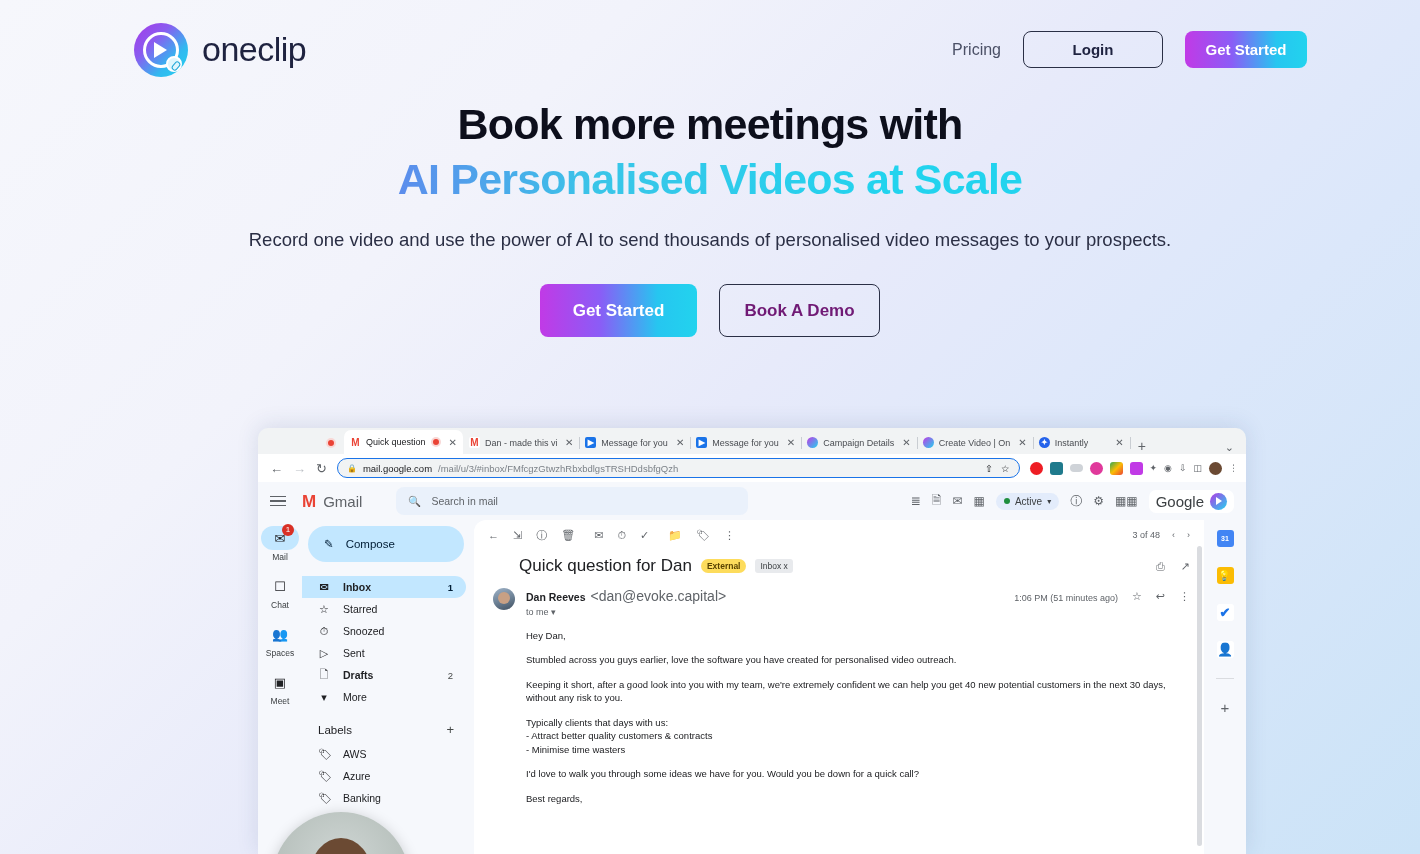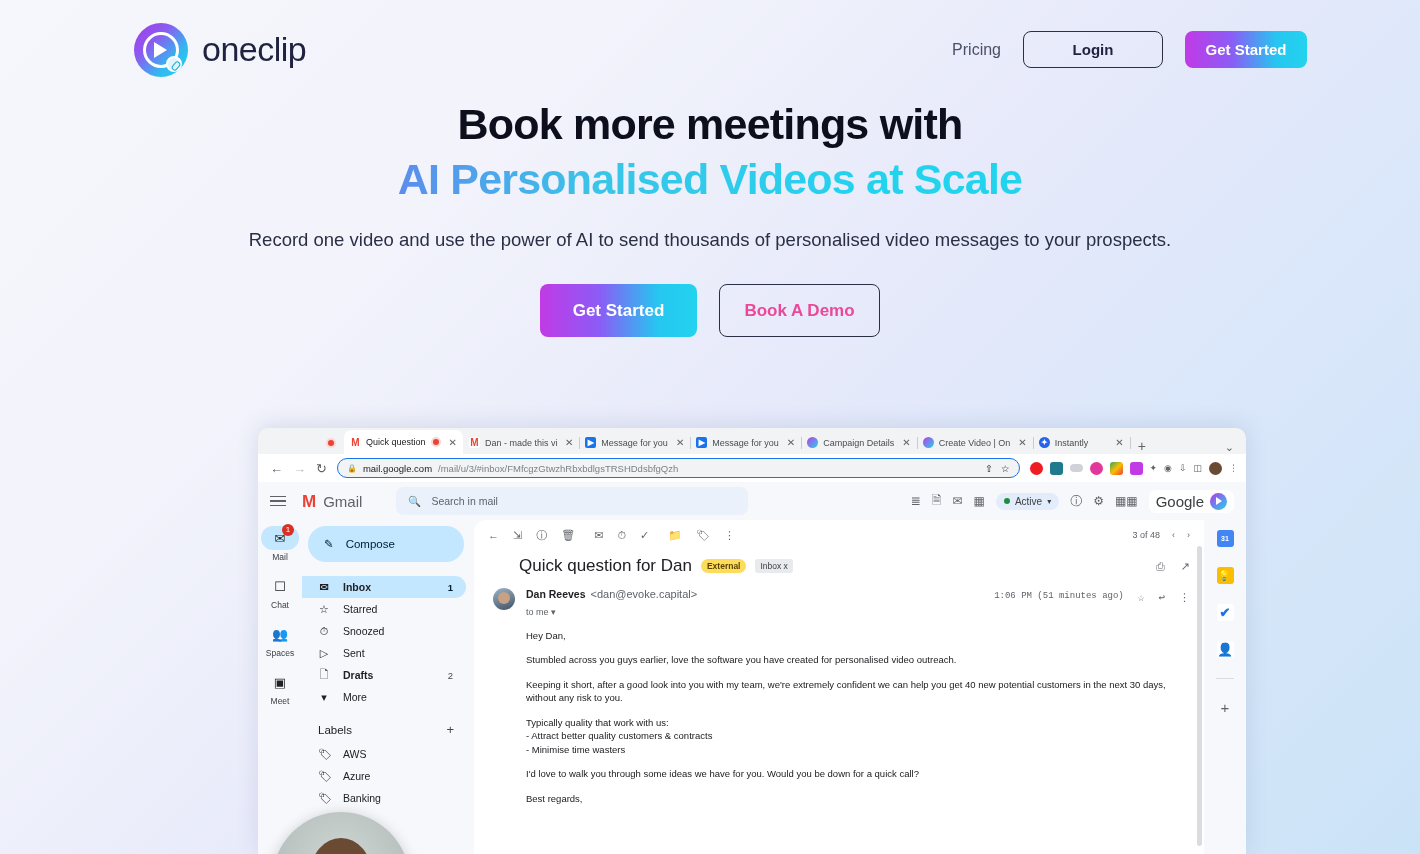--- a/index.html
+++ b/index.html
@@ -39,21 +39,21 @@
   .hero { text-align: center; }
   .h1 { font-size: 43px; font-weight: bold; color: #0d0f1c; letter-spacing: -0.8px; line-height: 1.28; }
   .h1-grad { font-size: 43px; font-weight: bold; letter-spacing: -0.8px; line-height: 1.28;
     background: linear-gradient(90deg, #a020d8 0%, #7b5cf0 16%, #39c5e8 42%, #22d3ee 62%, #22d3ee 100%);
     -webkit-background-clip: text; background-clip: text; color: transparent; }
   .sub { margin-top: 22px; font-size: 18.5px; color: #2b2f45; font-weight: 300; }
   .ctas { margin-top: 33px; display: flex; justify-content: center; gap: 22px; }
   .btn-started-hero { width: 157px; height: 53px; font-size: 17px;
     display: flex; align-items: center; justify-content: center; }
   .btn-demo { width: 161px; height: 53px; border: 1px solid #2a2f45; border-radius: 8px;
-    background: transparent; font-size: 17px; font-weight: bold; color: #ec4899;
+    background: transparent; font-size: 17px; font-weight: bold; color: #701a75;
     display: flex; align-items: center; justify-content: center; cursor: pointer; }
 
   
   .browser { position: absolute; left: 258px; top: 428px; width: 988px; height: 426px;
     background: #f1f3f4; border-radius: 10px 10px 0 0; overflow: hidden;
     box-shadow: 0 -2px 22px rgba(40,60,110,.13); }
   .tabstrip { height: 26px; display: flex; align-items: flex-end; padding-left: 68px; gap: 0; }
   .tab { height: 23px; display: flex; align-items: center; gap: 5px; padding: 0 6px;
     font-size: 9px; color: #4a4d52; white-space: nowrap; cursor: pointer; position: relative; }
   .tab.active { background: #fff; border-radius: 7px 7px 0 0; height: 24px; color: #202124; }
@@ -140,22 +140,22 @@
   .chip-inbox { background: #e8eaed; color: #3c4043; font-size: 8.5px; border-radius: 3px; padding: 2px 5px; }
   .subj-right { margin-left: auto; display: flex; gap: 16px; }
   .msg { display: flex; gap: 11px; padding: 12px 14px 0 19px; }
   .avatar { width: 22px; height: 22px; border-radius: 50%; flex: none; overflow: hidden;
     background: linear-gradient(160deg, #9fb3c8 0%, #6b7f93 55%, #3f4f60 100%); position: relative; }
   .avatar:after { content: ""; position: absolute; left: 5px; top: 4px; width: 12px; height: 12px;
     border-radius: 50%; background: #c8a084; }
   .msg-main { flex: 1; }
   .from-line { display: flex; align-items: baseline; gap: 5px; }
   .from-name { font-size: 10.5px; font-weight: bold; color: #202124; }
-  .from-mail { font-size: 11px; color: #5f6368; }
-  .meta-right { margin-left: auto; display: flex; align-items: flex-start; gap: 14px; font-family: Liberation Mono, monospace; }
+  .from-mail { font-size: 14px; color: #5f6368; }
+  .meta-right { margin-left: auto; display: flex; align-items: flex-end; gap: 14px; }
   .meta-time { font-size: 9px; color: #5f6368; }
   .to-me { font-size: 9px; color: #5f6368; margin-top: 3px; }
   .body-txt { margin-top: 12px; font-size: 9.5px; color: #202124; line-height: 1.42; }
   .body-txt p { margin-bottom: 11px; }
   .scrollbar { position: absolute; right: 2px; top: 26px; width: 5px; height: 300px;
     background: #dadce0; border-radius: 3px; cursor: pointer; }
   .rpanel { width: 42px; background: #f6f8fc; display: flex; flex-direction: column;
     align-items: center; padding-top: 10px; gap: 20px; }
   .rp-ic { width: 17px; height: 17px; border-radius: 3px; display: flex; align-items: center;
     justify-content: center; font-size: 10px; color: #fff; font-weight: bold; cursor: pointer; }
@@ -427,21 +427,21 @@
                 <span class="ti">⋮</span>
               </span>
             </div>
             <div class="to-me">
               <span>to me</span> ▾
             </div>
             <div class="body-txt">
               <p>Hey Dan,</p>
               <p>Stumbled across you guys earlier, love the software you have created for personalised video outreach.</p>
               <p>Keeping it short, after a good look into you with my team, we're extremely confident we can help you get 40 new potential customers in the next 30 days, without any risk to you.</p>
-              <p style="margin-bottom:0">Typically quality that work with us:</p>
+              <p style="margin-bottom:0">Typically clients that days with us:</p>
               <p style="margin-bottom:0">- Attract better quality customers &amp; contracts</p>
               <p>- Minimise time wasters</p>
               <p>I'd love to walk you through some ideas we have for you. Would you be down for a quick call?</p>
               <p>Best regards,</p>
             </div>
           </div>
         </div>
         <div class="scrollbar"></div>
       </div>
 

